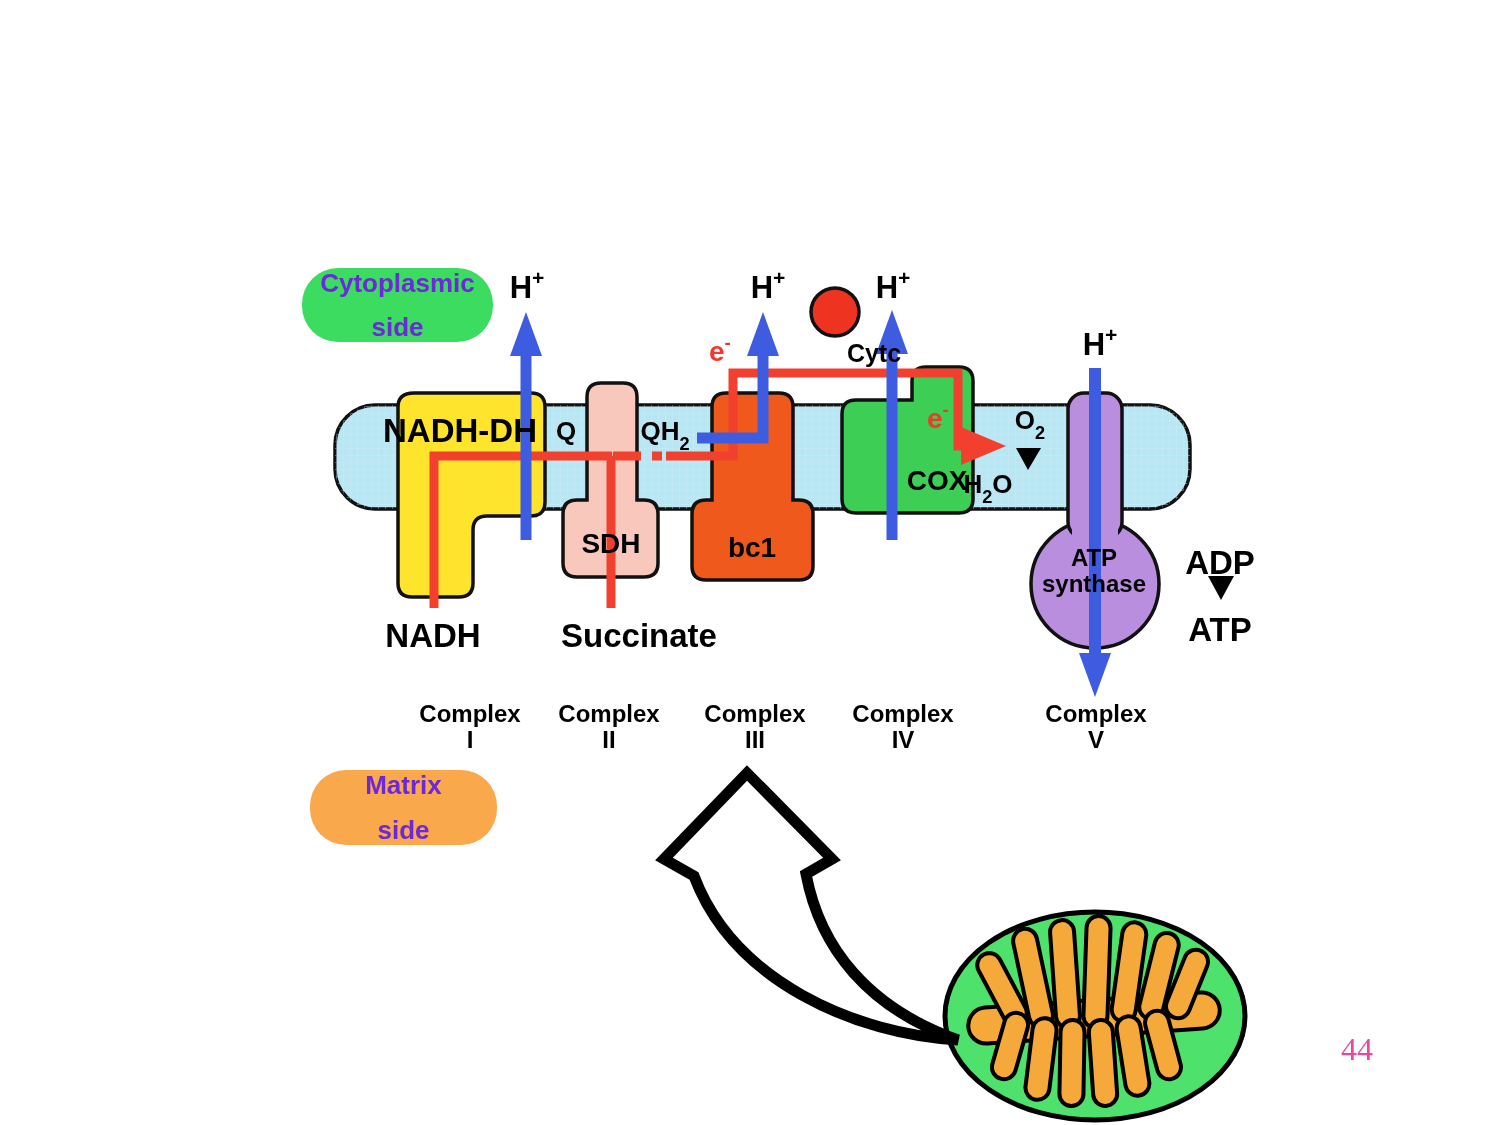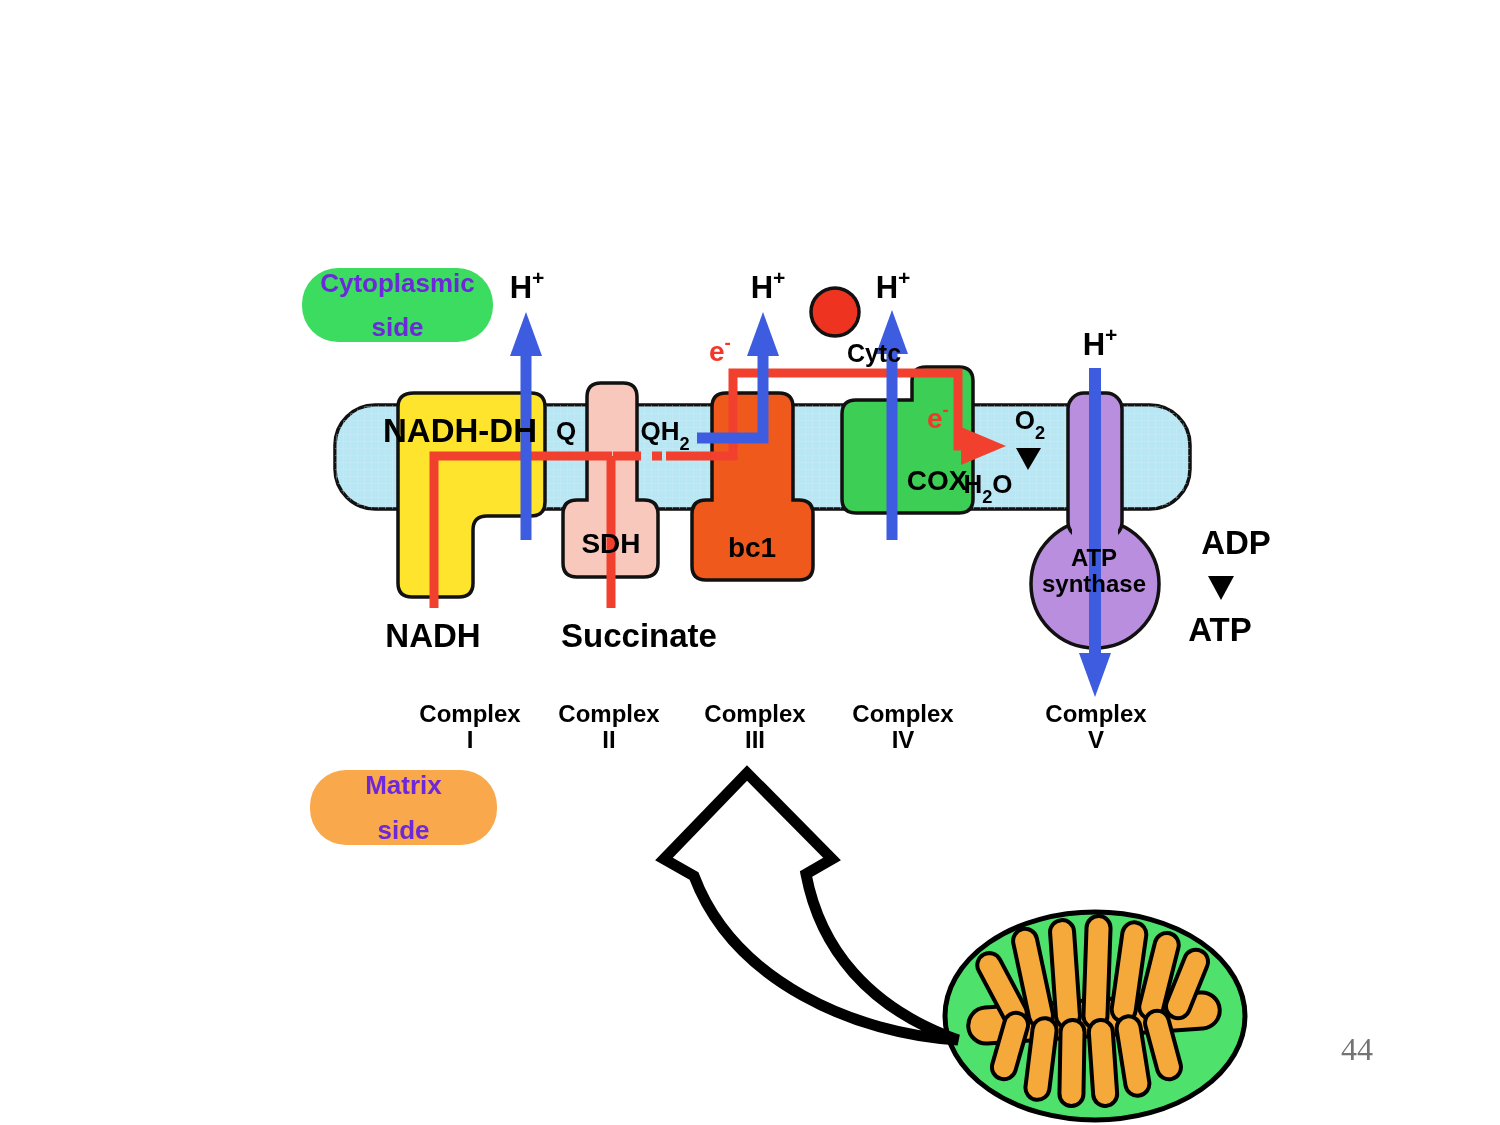--- a/index.html
+++ b/index.html
@@ -21,21 +21,21 @@
   .lbl sub{font-size:0.70em;position:relative;top:4px;}
   .red{color:#F2372B;}
   
   .pill{position:absolute;border-radius:36px;display:flex;flex-direction:column;
         justify-content:space-between;text-align:center;font-weight:bold;font-size:26px;
         line-height:30px;color:#6d28d9;}
   .pill-green{background:#3BDC5F;}
   .pill-orange{background:#F9A84C;}
   
   .pagenum{position:absolute;left:1341px;top:1031px;font-family:"Liberation Serif",serif;
-           font-size:32px;color:#737373;}
+           font-size:32px;color:#ec4899;}
 </style>
 </head>
 <body>
 
 <div class="slide">
 
 
   <svg class="artwork" viewBox="0 0 1500 1125">
     <defs>
       <pattern id="memtex" width="7" height="7" patternUnits="userSpaceOnUse">
@@ -133,21 +133,21 @@
   <div class="lbl f28" style="left:937px;top:465px;">COX</div>
   <div class="lbl f26" style="left:1030px;top:405px;"><span>O</span><sub>2</sub></div>
   <div class="lbl f26" style="left:988px;top:469px;"><span>H</span><sub>2</sub><span>O</span></div>
   <div class="lbl f24" style="left:1094px;top:545px;">
     <div>ATP</div>
     <div>synthase</div>
   </div>
 
   <div class="lbl f27" style="left:433px;top:617px;">NADH</div>
   <div class="lbl f27" style="left:611px;top:617px;margin-left:28px;">Succinate</div>
-  <div class="lbl f27" style="left:1220px;top:524px;margin-left:16px;">ADP</div>
+  <div class="lbl f27" style="left:1220px;top:544px;">ADP</div>
   <div class="lbl f27" style="left:1220px;top:611px;">ATP</div>
 
   <div class="lbl f24" style="left:470px;top:701px;">
     <div>Complex</div>
       <div>I</div>
   </div>
   <div class="lbl f24" style="left:609px;top:701px;">
     <div>Complex</div>
       <div>II</div>
   </div>

